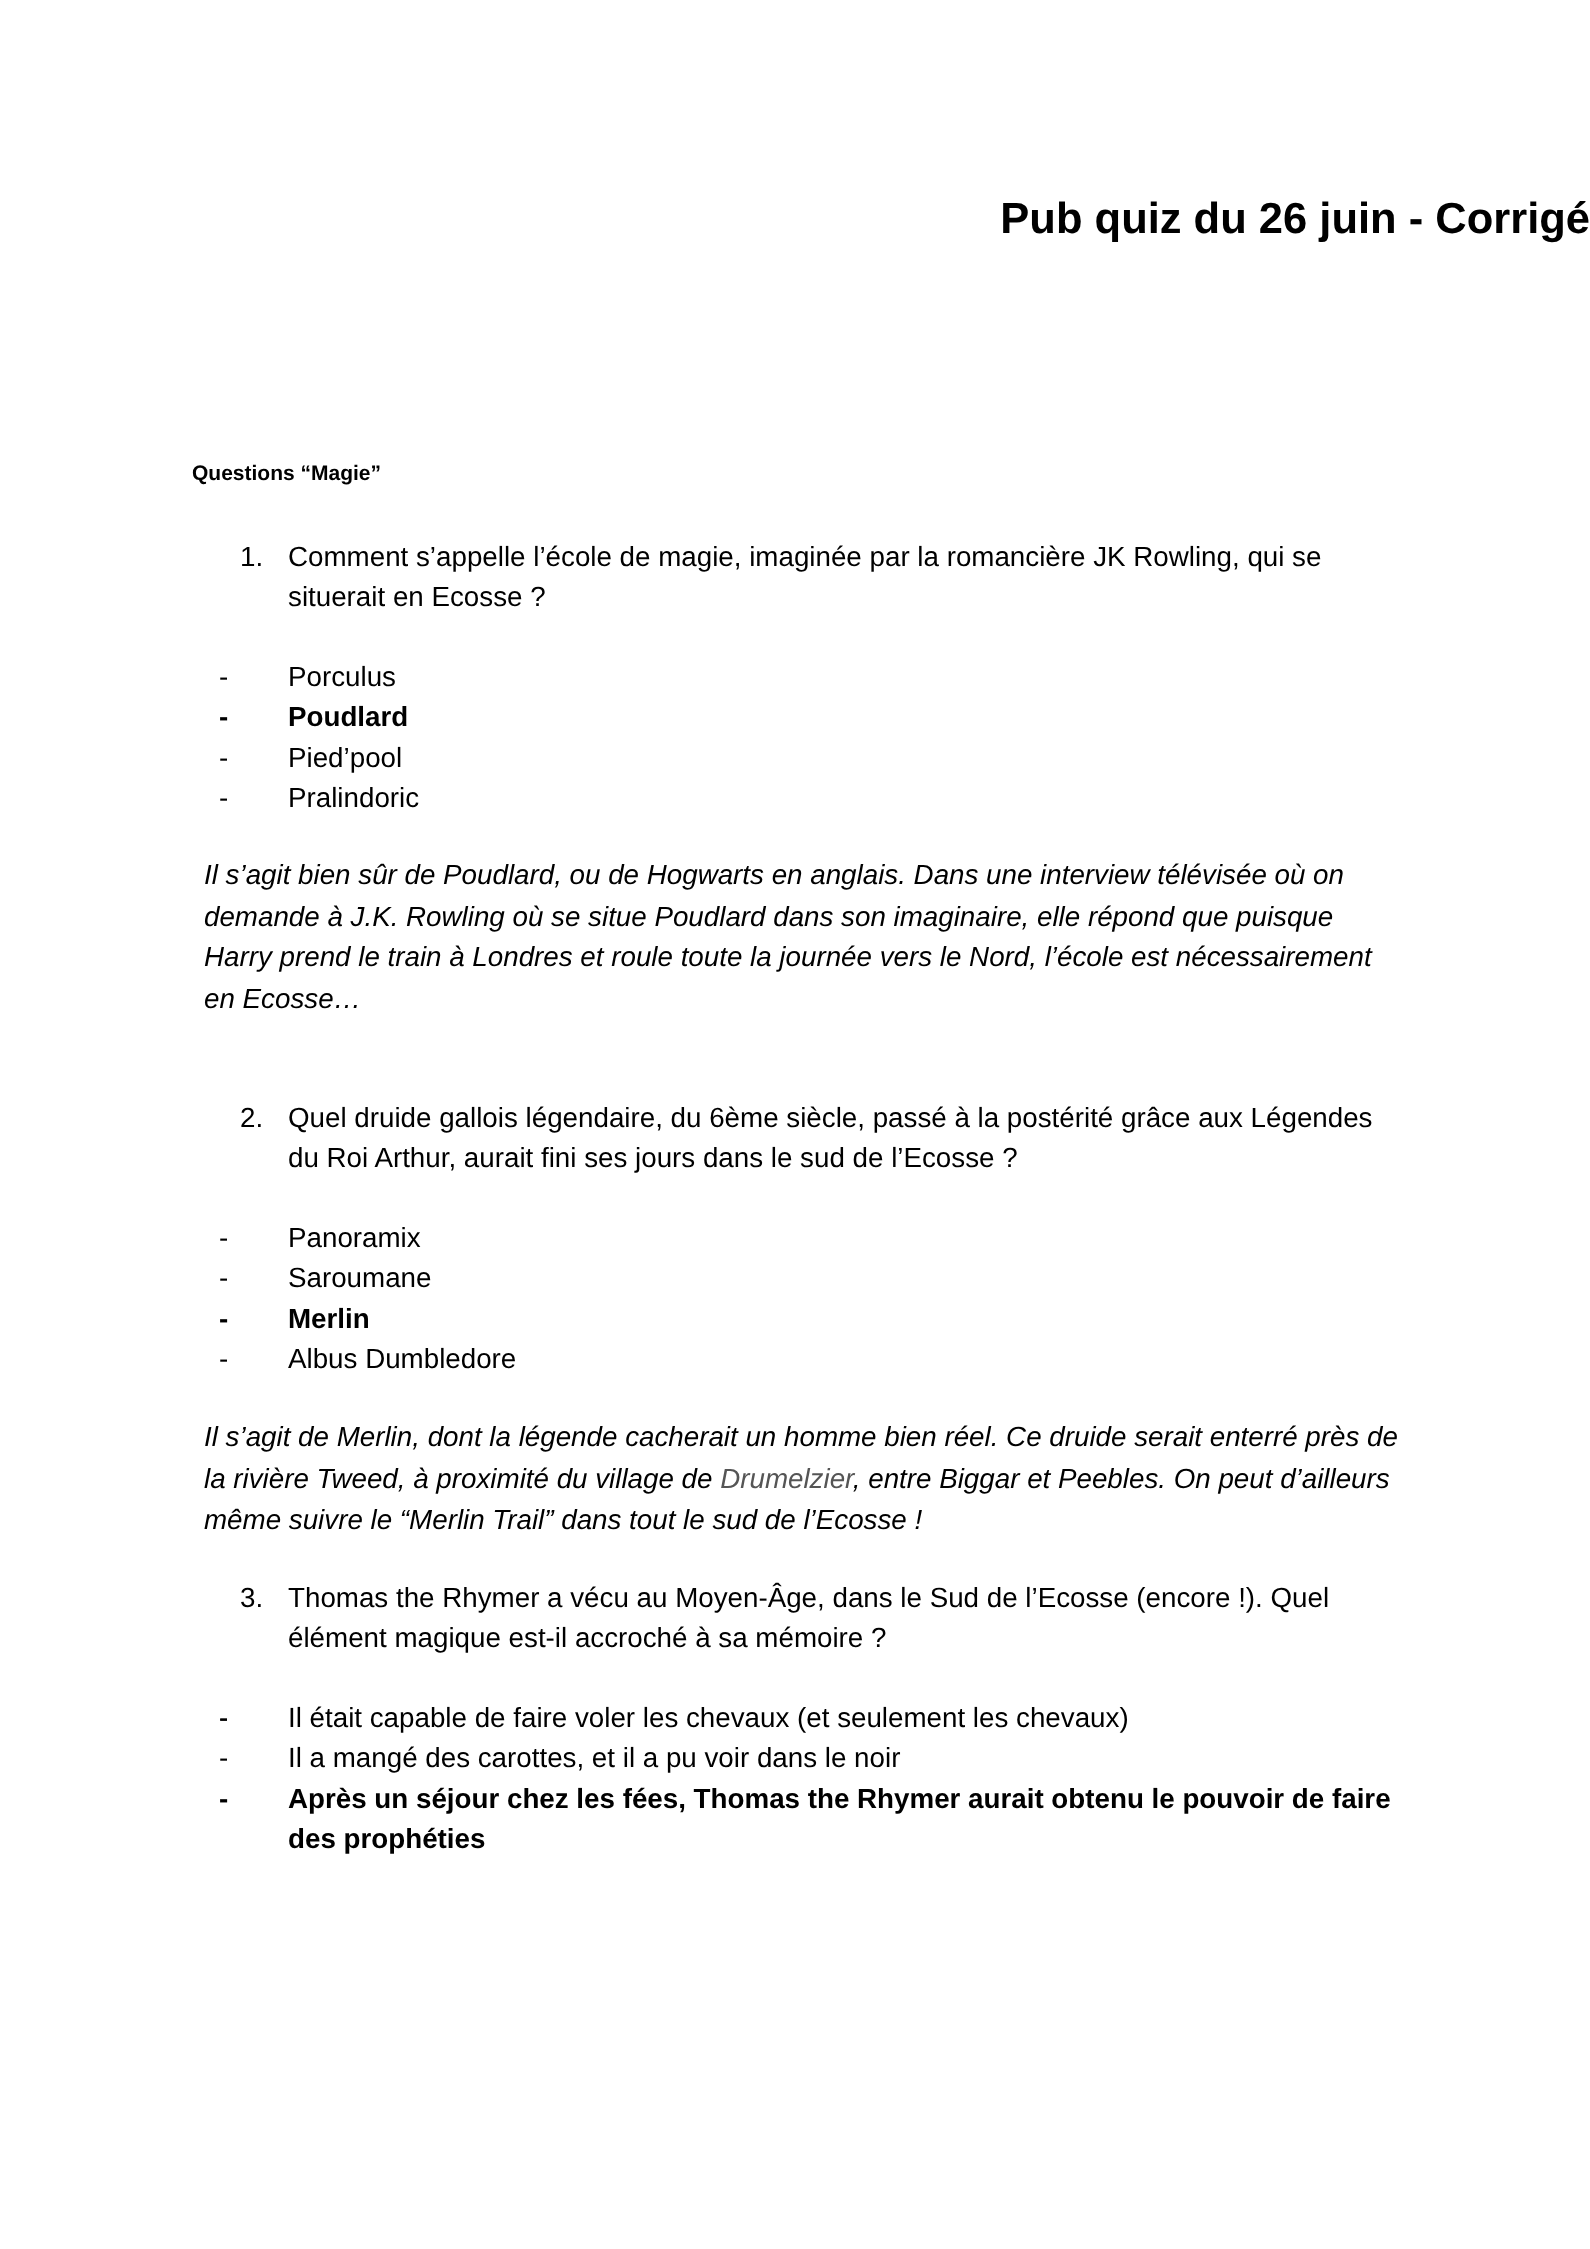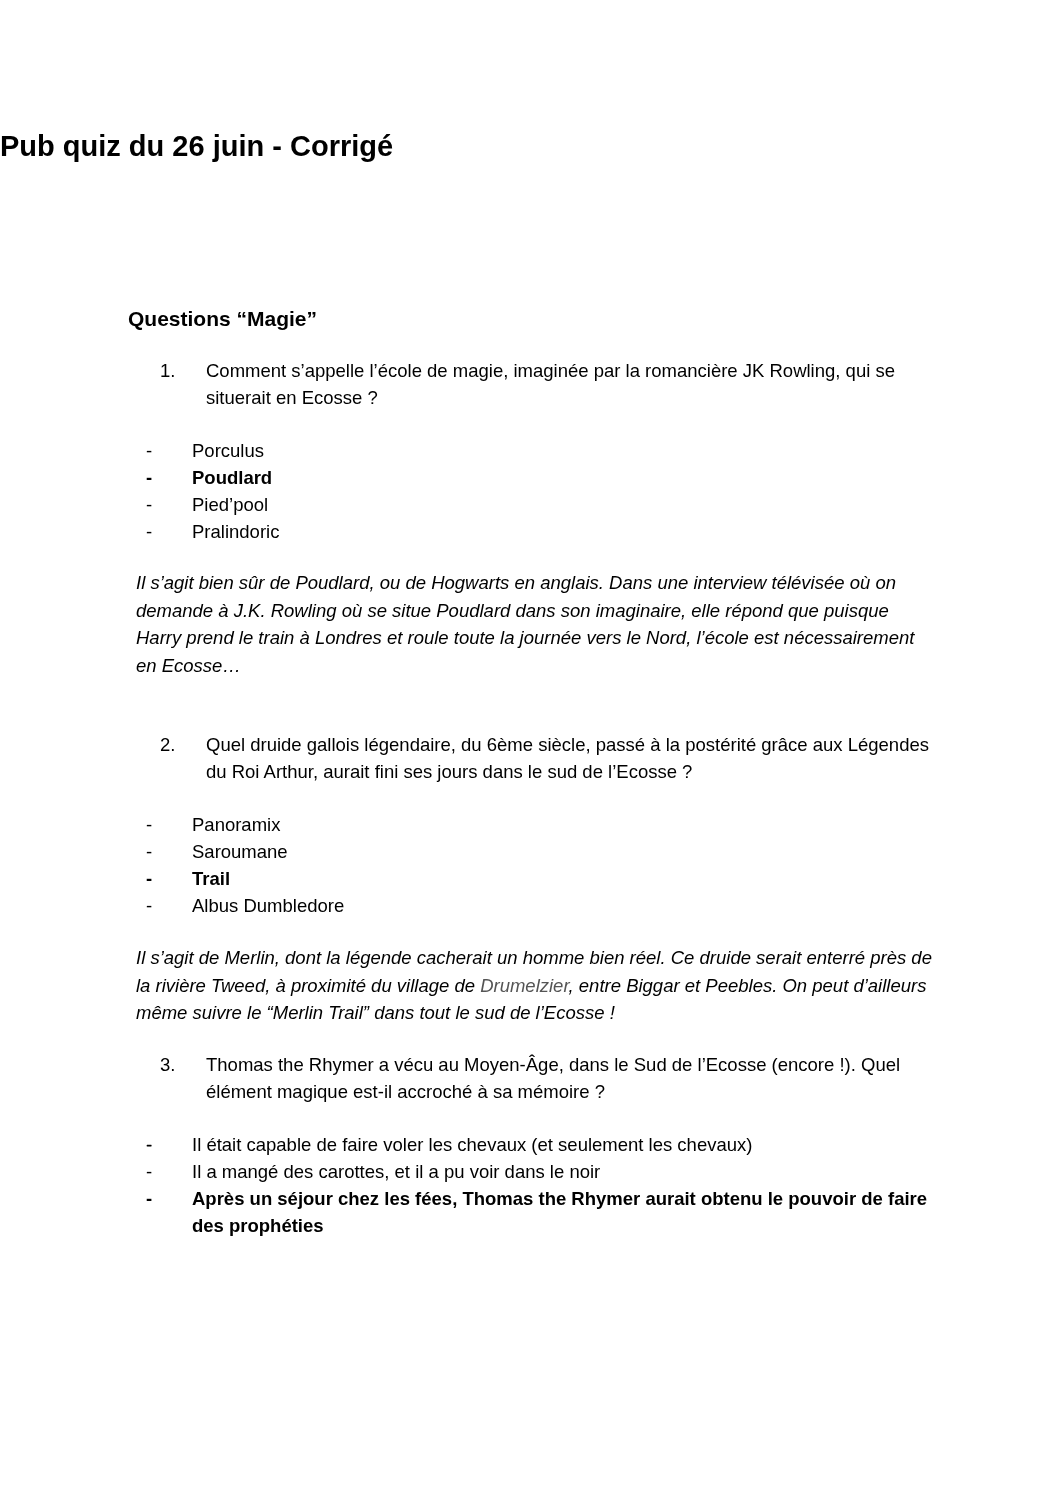--- a/index.html
+++ b/index.html
@@ -1,23 +1,23 @@
 <!DOCTYPE html>
 <html><head>
 <meta charset="utf-8">
 <style>
   html, body { margin: 0; padding: 0; background: #ffffff; }
   body { width: 1060px; height: 1499px; position: relative; overflow: hidden;
          font-family: "Liberation Sans", sans-serif; color: #000; font-size: 18.5px; }
-  .title { position: absolute; top: 130px; left: 0; width: 1060px; text-align: left;
+  .title { position: absolute; top: 130px; left: 0; width: 1060px; text-align: right;
            font-weight: bold; font-size: 29px; }
-  .section { position: absolute; top: 307px; left: 128px; font-weight: bold; font-size: 21px; }
+  .section { position: absolute; top: 307px; left: 128px; font-weight: bold; font-size: 14px; }
   .q { position: absolute; left: 160px; width: 780px; line-height: 27px; }
   .q .num { position: absolute; left: 0; top: 0; }
-  .q .txt { margin-left: 46px; display: block; }
+  .q .txt { margin-left: 32px; display: block; }
   .opts { position: absolute; left: 128px; width: 820px; line-height: 27px; }
   .opt { position: relative; padding-left: 64px; }
   .opt .dash { position: absolute; left: 18px; top: 0; }
   .opt.correct { font-weight: bold; }
   .expl { position: absolute; left: 136px; width: 800px; line-height: 27.5px; font-style: italic; }
   .link { color: #555555; margin-top: 20px; }
 </style>
 </head>
 <body>
 
@@ -37,21 +37,21 @@
   </div>
   <div class="expl" style="top:569px;">Il s’agit bien sûr de Poudlard, ou de Hogwarts en anglais. Dans une interview télévisée où on demande à J.K. Rowling où se situe Poudlard dans son imaginaire, elle répond que puisque Harry prend le train à Londres et roule toute la journée vers le Nord, l’école est nécessairement en Ecosse…</div>
 
   <div class="q" style="top:731px;">
     <span class="num">2.</span>
     <span class="txt">Quel druide gallois légendaire, du 6ème siècle, passé à la postérité grâce aux Légendes du Roi Arthur, aurait fini ses jours dans le sud de l’Ecosse ?</span>
   </div>
   <div class="opts" style="top:811px;">
     <div class="opt"><span class="dash">-</span><span>Panoramix</span></div>
     <div class="opt"><span class="dash">-</span><span>Saroumane</span></div>
-    <div class="opt correct"><span class="dash">-</span><span>Trail</span></div>
+    <div class="opt correct"><span class="dash">-</span><span>Merlin</span></div>
     <div class="opt"><span class="dash">-</span><span>Albus Dumbledore</span></div>
   </div>
   <div class="expl" style="top:944px;"><span>Il s’agit de Merlin, dont la légende cacherait un homme bien réel. Ce druide serait enterré près de la rivière Tweed, à proximité du village de </span><span class="link">Drumelzier</span><span>, entre Biggar et Peebles. On peut d’ailleurs même suivre le “Merlin Trail” dans tout le sud de l’Ecosse !</span></div>
 
   <div class="q" style="top:1051px;">
     <span class="num">3.</span>
     <span class="txt">Thomas the Rhymer a vécu au Moyen-Âge, dans le Sud de l’Ecosse (encore !). Quel élément magique est-il accroché à sa mémoire ?</span>
   </div>
   <div class="opts" style="top:1131px;">
     <div class="opt"><span class="dash">-</span></div>

